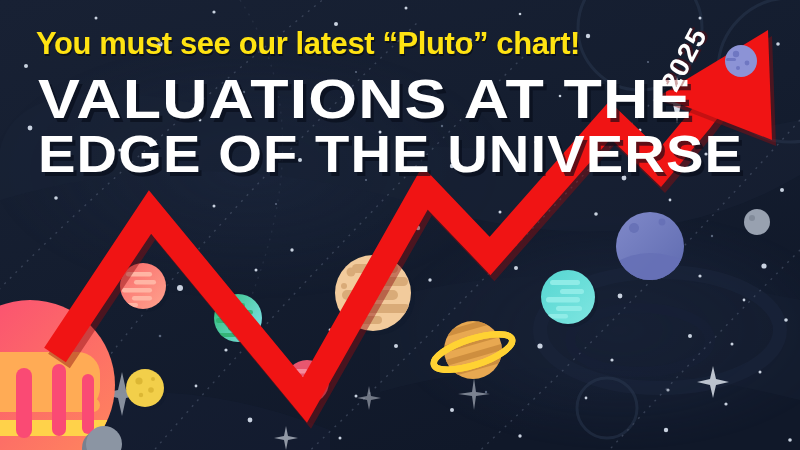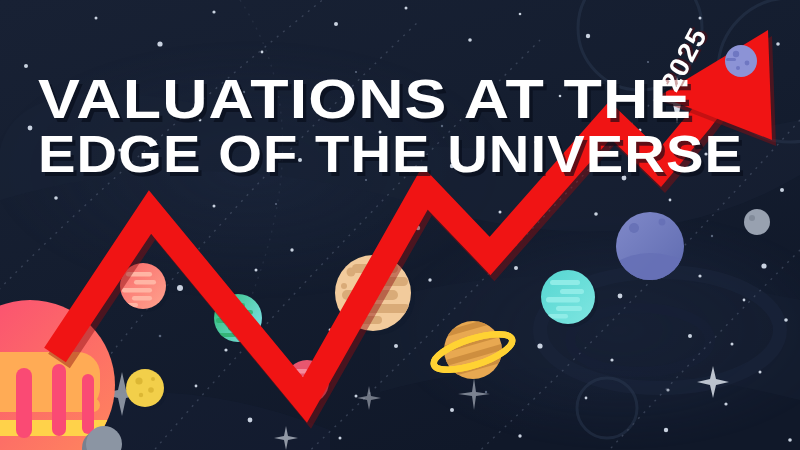--- a/index.html
+++ b/index.html
@@ -356,18 +356,19 @@
       <g clip-path="url(#cp-moon)" fill="#dcb734">
         <circle cx="139" cy="381" r="3.6"></circle>
           <circle cx="151" cy="390" r="2.8"></circle>
         <circle cx="141" cy="395" r="2.2"></circle>
           <circle cx="153" cy="379" r="2"></circle>
       </g>
     </g>
   </svg>
 
   <div class="textwrap">
+    <div class="subtitle">You must see our latest “Pluto” chart!</div>
     <div class="title-line t1">VALUATIONS AT THE</div>
     <div class="title-line t2">EDGE OF THE UNIVERSE</div>
     <div class="yr">2025</div>
   </div>
 
 </div>
 
 </body></html>

